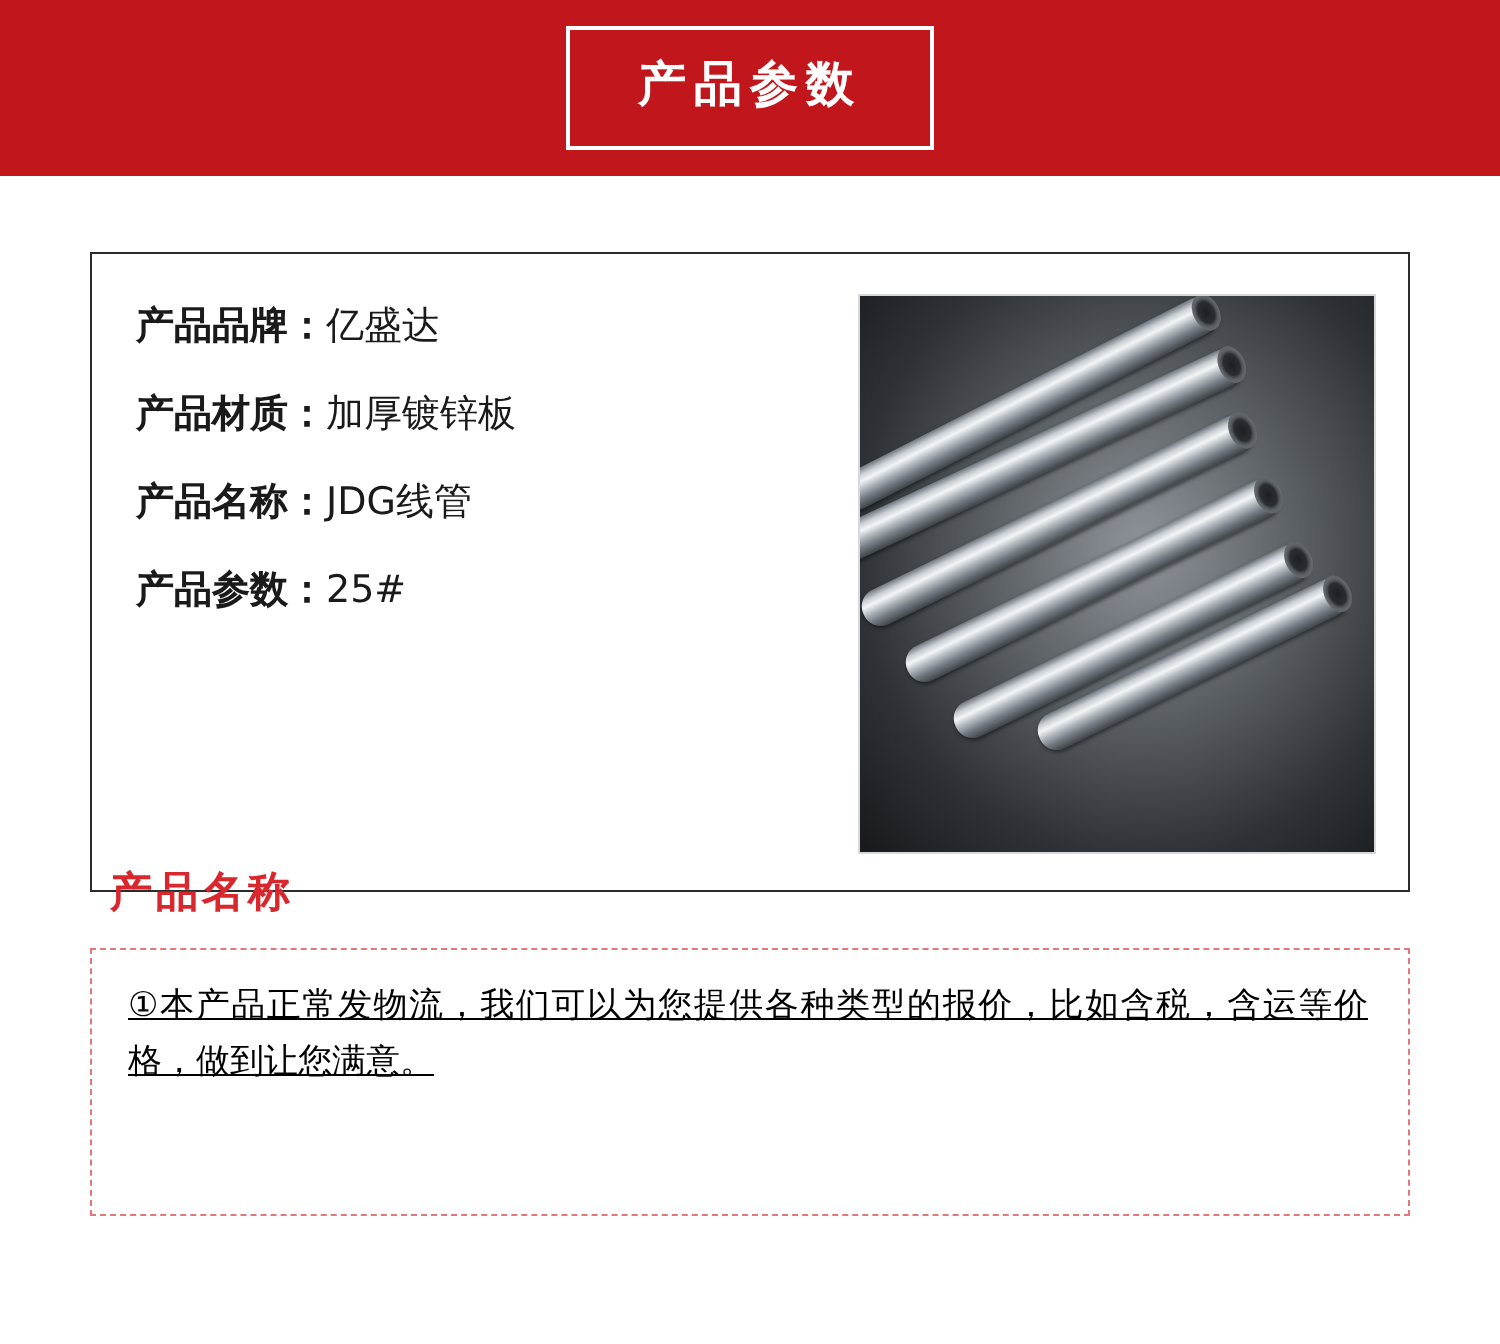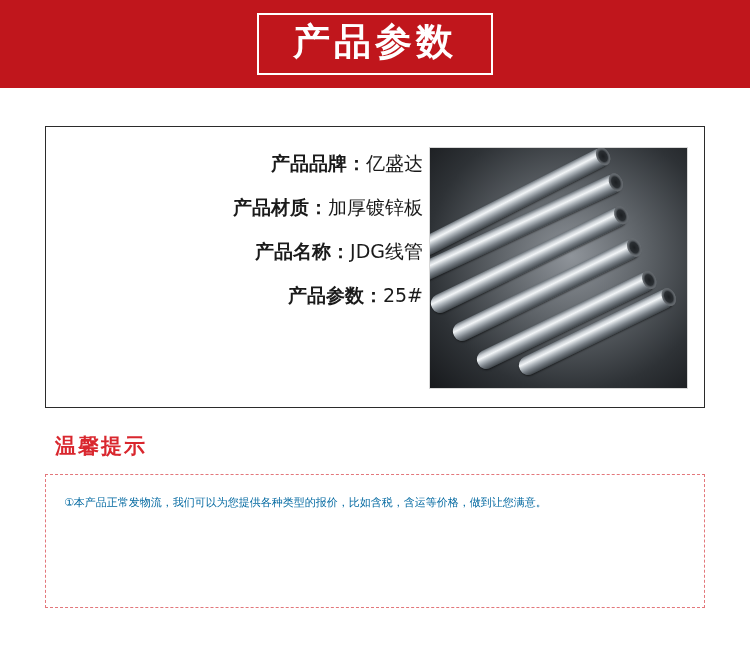--- a/index.html
+++ b/index.html
@@ -30,38 +30,37 @@
     display: flex;
     align-items: center;
     justify-content: center;
   }
   .banner-box {
     border: 2px solid #ffffff;
     padding: 6px 34px 10px 34px;
   }
   .banner-title {
     color: #ffffff;
-    font-size: 37px;
+    font-size: 24px;
     font-weight: bold;
     letter-spacing: 4px;
     line-height: 42px;
     font-family: "DejaVu Sans", "Liberation Sans", sans-serif;
   }
 
   
   .spec-card {
     position: absolute;
     left: 45px;
     top: 126px;
     width: 660px;
-    height: 282px;
+    height: 320px;
     border: 1px solid #2b2b2b;
     box-sizing: border-box;
     background: #ffffff;
-    text-align: right;
   }
   .spec-inner {
     display: flex;
     height: 100%;
     box-sizing: border-box;
     padding: 18px 16px 18px 22px;
   }
   .spec-list {
     flex: 0 0 355px;
     display: flex;
@@ -132,25 +131,26 @@
     left: 45px;
     top: 474px;
     width: 660px;
     height: 134px;
     border: 1px dashed #e3777b;
     box-sizing: border-box;
     padding: 14px 20px 0 18px;
     background: #ffffff;
   }
   .tip-line {
-    font-size: 11px;
-    color: #0369a1;
+    font-size: 17px;
+    color: #000000;
     line-height: 28px;
     font-family: "DejaVu Sans", "Liberation Sans", sans-serif;
     text-align: justify;
+    text-decoration: underline;
   }
 </style>
 </head>
 <body>
 
 <div class="page">
 
   <div class="banner">
     <div class="banner-box">
       <div class="banner-title">产品参数</div>
@@ -180,19 +180,19 @@
         <div class="pipe" style="left:-14px; top:118px; width:225px; transform:rotate(-25deg);"></div>
         <div class="pipe" style="left:2px;   top:150px; width:215px; transform:rotate(-26deg);"></div>
         <div class="pipe" style="left:24px;  top:178px; width:205px; transform:rotate(-26deg);"></div>
         <div class="pipe" style="left:48px;  top:206px; width:195px; transform:rotate(-26deg);"></div>
         <div class="pipe" style="left:90px;  top:212px; width:170px; transform:rotate(-26deg);"></div>
       </div>
 
     </div>
   </div>
 
-  <div class="tips-title">温馨提示</div>
+  <div class="tips-title">产品名称</div>
 
   <div class="tips-box">
     <div class="tip-line">①本产品正常发物流，我们可以为您提供各种类型的报价，比如含税，含运等价格，做到让您满意。</div>
   </div>
 
 </div>
 
 </body></html>

